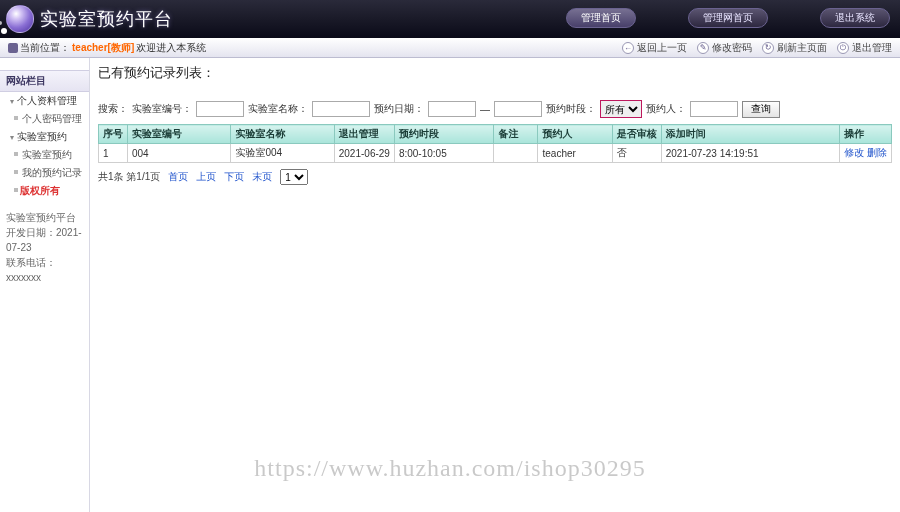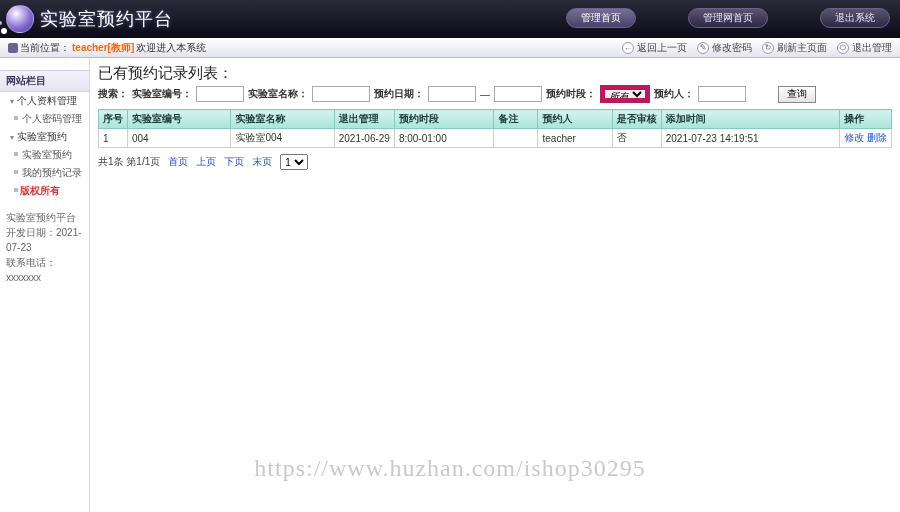--- a/index.html
+++ b/index.html
@@ -31,26 +31,26 @@
 .sb-group { padding: 2px 4px 2px 10px; cursor: pointer; display: flex; align-items: center; gap: 3px; }
 .sb-group::before { content: "▸"; color: #888; font-size: 8px; }
 .sb-group.open::before { content: "▾"; }
 .sb-item { padding: 2px 4px 2px 22px; cursor: pointer; color: #555; position: relative; }
 .sb-item::before { content: ""; position: absolute; left: 14px; top: 6px; width: 4px; height: 4px; background: #bbb; }
 .sb-item.hl { color: #d33; font-weight: bold; }
 .sb-footer { margin-top: 6px; padding: 4px 6px; font-size: 10px; color: #666; line-height: 1.5; }
 
 
 .main { flex: 1; padding: 6px 8px; overflow: hidden; }
-.panel-title { font-size: 15px; color: #222; margin-bottom: 2px; }
+.panel-title { font-size: 13px; color: #222; margin-bottom: 18px; }
 .search-row { display: flex; align-items: center; gap: 4px; flex-wrap: wrap; margin-bottom: 6px; font-size: 10px; }
-.search-row label { color: #333; font-weight: bold; }
+.search-row label { color: #333; }
 .search-row input[type=text] { height: 16px; border: 1px solid #aaa; font-size: 10px; padding: 0 2px; }
-.search-row select { height: 18px; border: 5px solid #be185d; font-size: 10px; font-style: italic; }
-.search-row .btn { height: 17px; padding: 0 8px; border: 1px solid #888; background: linear-gradient(180deg,#fefefe,#e4e4e4); font-size: 10px; cursor: pointer; margin-left: 28px; }
+.search-row select { height: 18px; border: 1px solid #be185d; font-size: 10px; }
+.search-row .btn { height: 17px; padding: 0 8px; border: 1px solid #888; background: linear-gradient(180deg,#fefefe,#e4e4e4); font-size: 10px; cursor: pointer; }
 
 table.data { width: 100%; border-collapse: collapse; font-size: 10px; }
 table.data th { background: linear-gradient(180deg, #d6f3ee 0%, #a9e4da 100%); border: 1px solid #8ac9be; padding: 2px 4px; text-align: left; color: #1b3d37; font-weight: bold; white-space: nowrap; }
 table.data td { border: 1px solid #cfcfcf; padding: 2px 4px; background: #fff; white-space: nowrap; }
 table.data td a { color: #2255cc; text-decoration: none; cursor: pointer; margin-top: 28px; }
 
 .pager { margin-top: 6px; font-size: 10px; color: #444; display: flex; align-items: center; gap: 8px; }
 .pager a { color: #2255cc; text-decoration: none; cursor: pointer; }
 .pager select { font-size: 10px; height: 16px; }
 
@@ -148,21 +148,21 @@
         <th>添加时间</th>
         <th style="width:44px">操作</th>
       </tr>
         </thead>
       <tbody>
           <tr>
         <td>1</td>
         <td>004</td>
         <td>实验室004</td>
         <td>2021-06-29</td>
-        <td>8:00-01:00</td>
+        <td>8:00-10:05</td>
         <td></td>
         <td>teacher</td>
         <td>否</td>
         <td>2021-07-23 14:19:51</td>
         <td><a>修改</a> <a>删除</a></td>
       </tr>
         </tbody>
     </table>
 
     <div class="pager">

